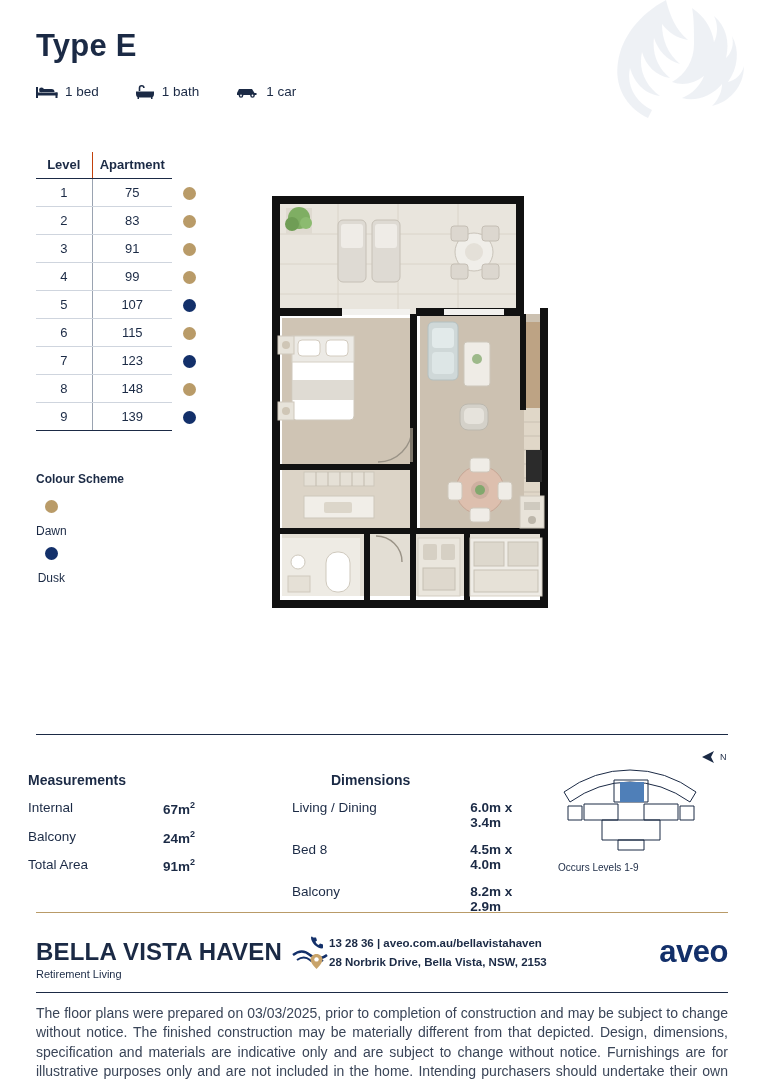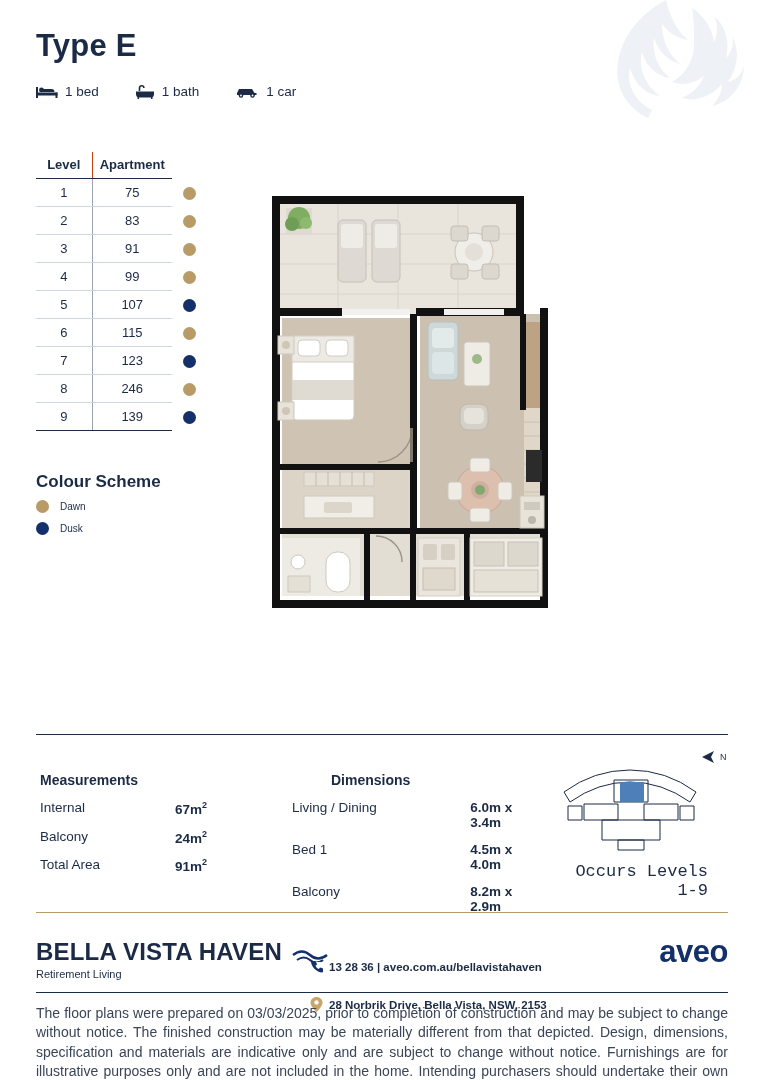--- a/index.html
+++ b/index.html
@@ -75,75 +75,75 @@
     width: 13px; height: 13px;
     border-radius: 50%;
     vertical-align: middle;
   }
   .dot.dawn { background: #b99b68; }
   .dot.dusk { background: #13306a; }
 
   
   .cs-title {
     position: absolute; left: 36px; top: 472px;
-    font-size: 17px; font-weight: bold;
+    font-size: 12px; font-weight: bold;
   }
   .cs-list { position:absolute; left:36px; top:500px; }
-  .cs-row { display:flex; align-items:center; gap:11px; margin-bottom:9px; font-size:10px; }
+  .cs-row { display:flex; align-items:center; gap:11px; margin-bottom:9px; font-size:12px;flex-direction:column; }
 
   
   .plan {
     position: absolute;
     left: 268px; top: 196px;
     width: 290px; height: 444px;
   }
   .plan svg { display:block; }
 
   
   .rule {
     position:absolute; left:36px; right:36px;
     border-top: 1.5px solid #1b2a45;
   }
   .rule.gold { border-top: 1.5px solid #b99b68; }
 
   
   .meas-head, .dim-head {
     position:absolute; font-size:14px; font-weight:bold; color:#1b2a45;
   }
-  .meas-head { left:40px; top:772px; }
+  .meas-head { left:28px; top:772px; }
   .dim-head { left:292px; top:772px;padding-left:39px; }
 
-  .meas-rows { position:absolute; left:40px; top:800px; width:230px; font-size:13.5px; }
+  .meas-rows { position:absolute; left:28px; top:800px; width:230px; font-size:13.5px; }
   .dim-rows  { position:absolute; left:292px; top:800px; width:250px; font-size:13.5px; }
   .mrow { display:flex; justify-content:flex-start; margin-bottom:12px; }
   .mrow .k { width:135px; }
   .mrow .v { font-weight:bold; }
   .drow { display:flex; margin-bottom:12px; }
   .drow .k { width:140px; }
   .drow .v { font-weight:bold;margin-left:47px; }
   sup { font-size:9px; vertical-align: super; }
 
   
   .keyplan { position:absolute; left:558px; top:762px; width:150px; }
   .keyplan-caption {
     position:absolute; left:558px; top:862px; width:150px;
-    text-align:right; font-size:17px; color:#1b2a45;font-family:Liberation Mono, monospace;
+    text-align:left; font-size:10px; color:#1b2a45;
   }
   .north { position:absolute; left:700px; top:748px; font-size:9.5px; }
 
   
   .brand {
     position:absolute; left:36px; top:938px;
   }
   .brand-name { font-size:24px; font-weight:bold; letter-spacing:0.2px; color:#1b2a45; }
   .brand-sub { font-size:11px; color:#1b2a45; margin-top:2px; }
   .contact {
     position:absolute; left:310px; top:936px; font-size:11.5px; color:#1b2a45;
   }
-  .contact .line { margin-bottom:5px; display:flex; align-items:center; gap:6px; font-weight:bold;margin-top:24px; }
+  .contact .line { margin-bottom:5px; display:flex; align-items:center; gap:6px; font-weight:bold; }
   .aveo {
     position:absolute; right:36px; top:934px;
     font-size:31px; font-weight:bold; color:#13306a; letter-spacing:-0.5px;
   }
 
   .disclaimer {
     position:absolute; left:36px; right:36px; top:1004px;
     font-size:14px; line-height:1.38; color:#3a4558; text-align:justify;
   }
 </style>
@@ -233,21 +233,21 @@
         <td>115</td>
         <td class="dot-cell"><span class="dot dawn"></span></td>
       </tr>
       <tr>
         <td class="lv">7</td>
         <td>123</td>
         <td class="dot-cell"><span class="dot dusk"></span></td>
       </tr>
       <tr>
         <td class="lv">8</td>
-        <td>246</td>
+        <td>148</td>
         <td class="dot-cell"><span class="dot dawn"></span></td>
       </tr>
       <tr>
         <td class="lv">9</td>
         <td>139</td>
         <td class="dot-cell"><span class="dot dusk"></span></td>
       </tr>
     </tbody>
   </table>
 
@@ -458,21 +458,21 @@
     </div>
   </div>
 
   <div class="dim-head">Dimensions</div>
   <div class="dim-rows">
     <div class="drow">
       <span class="k">Living / Dining</span>
       <span class="v">6.0m x 3.4m</span>
     </div>
     <div class="drow">
-      <span class="k">Bed 1</span>
+      <span class="k">Bed 8</span>
       <span class="v">4.5m x 4.0m</span>
     </div>
     <div class="drow">
       <span class="k">Balcony</span>
       <span class="v">8.2m x 2.9m</span>
     </div>
   </div>
 
   <div class="north">
     <svg width="34" height="18" viewBox="0 0 34 18">

